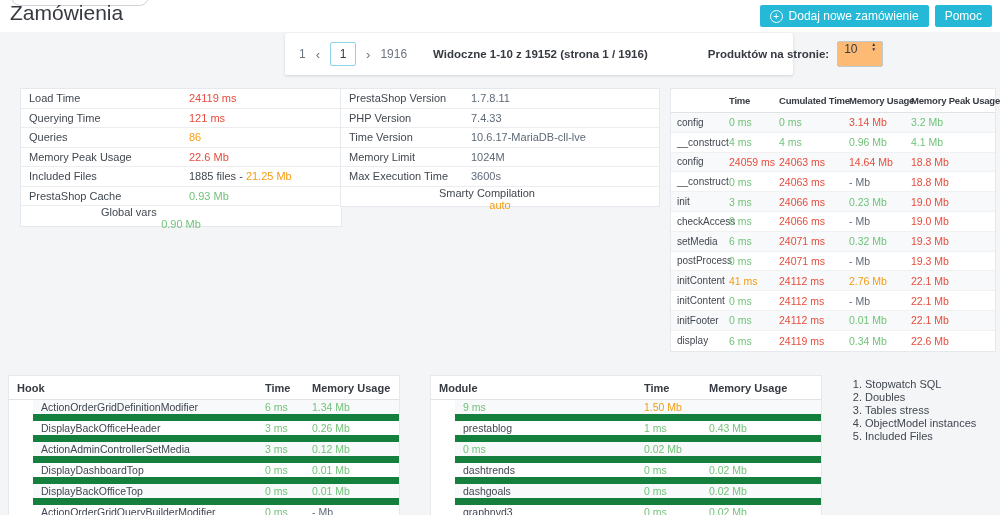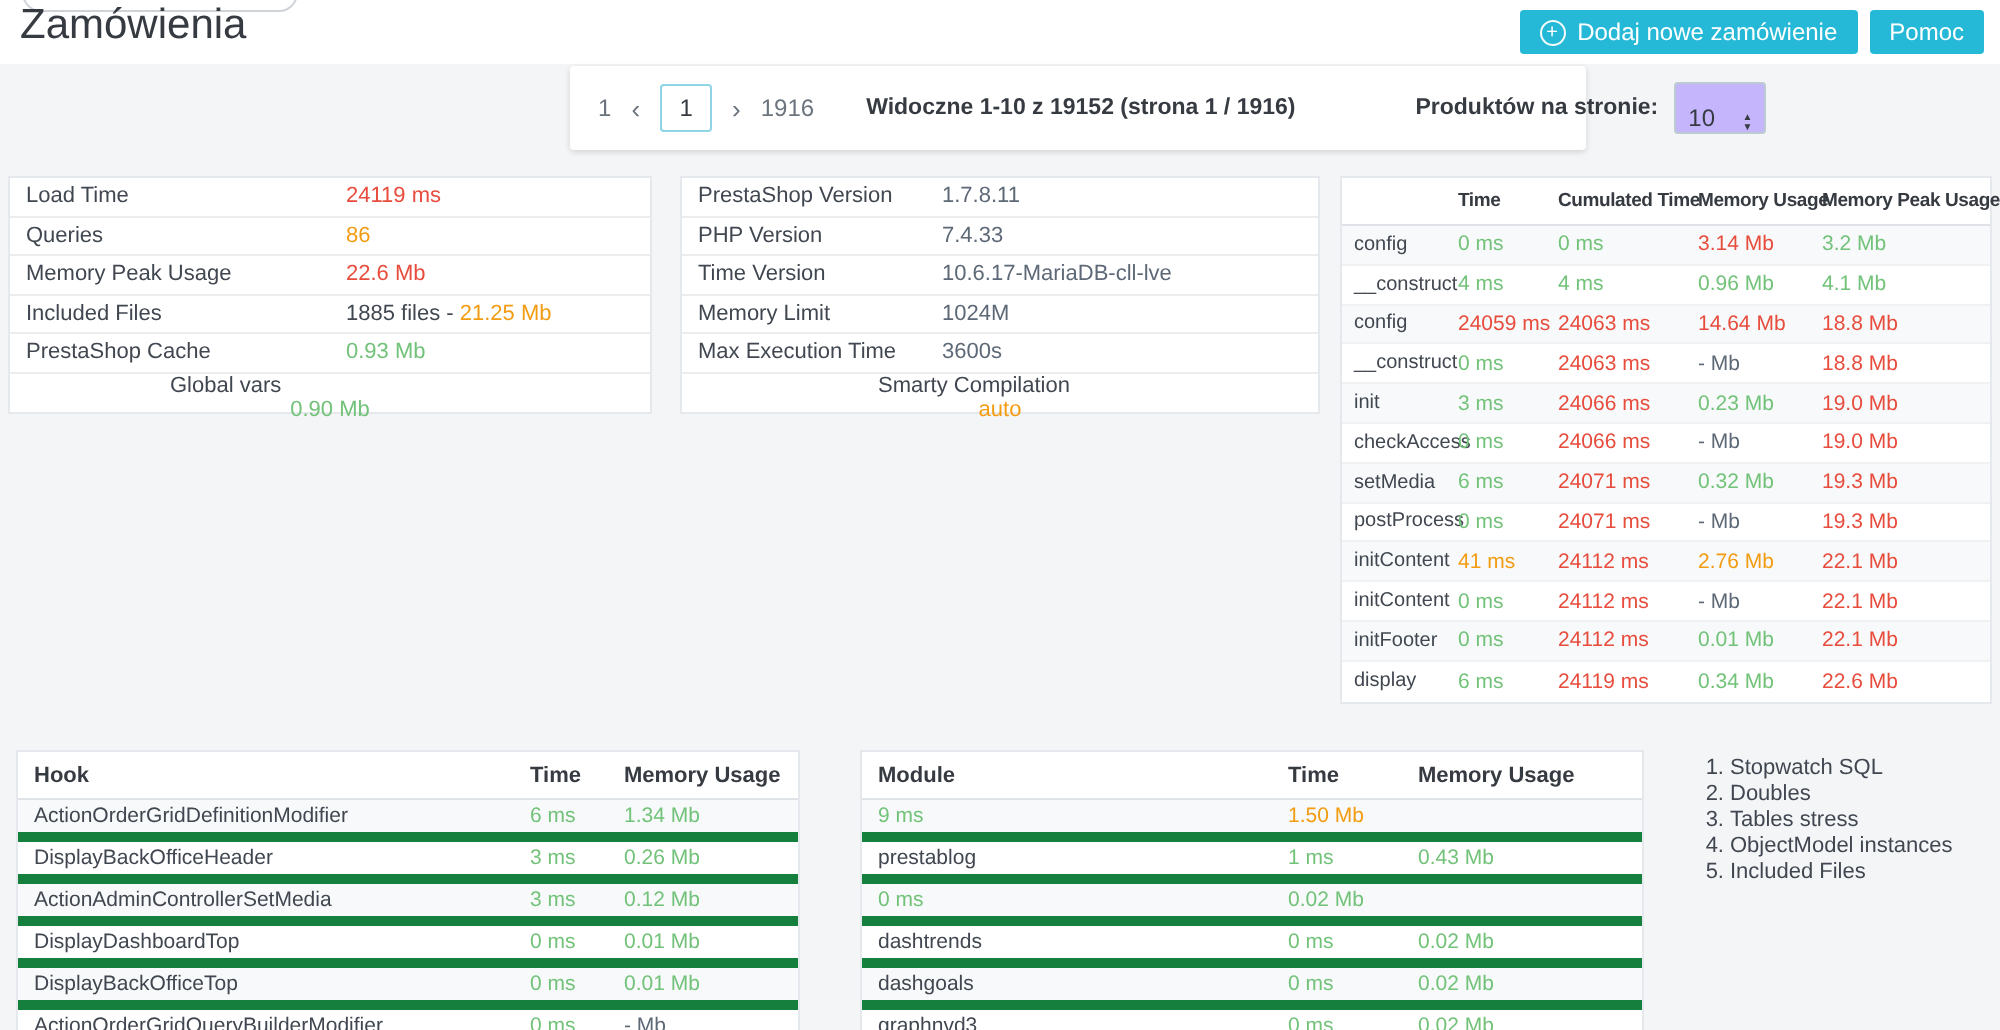--- a/index.html
+++ b/index.html
@@ -27,28 +27,28 @@
 
   .pagination-card { position:absolute; left:285px; top:33px; width:508px; height:42px; background:#fff;
     border-radius:2px; box-shadow:0 1px 3px rgba(0,0,0,.14); display:flex; align-items:center;
     padding:0 14px; font-size:12px; color:#6c757d; gap:8px; }
   .page-edge { color:#6c757d; }
   .chev { color:#6c757d; font-size:13px; cursor:pointer; padding:0 2px; }
   .page-input { width:26px; height:24px; border:1px solid #8fd4e6; background:#fff; color:#363a41;
     text-align:center; font-size:12px; border-radius:2px; font-family:"Liberation Sans", sans-serif; }
   .visible-text { color:#363a41; font-weight:bold; font-size:11.5px; margin-left:18px; white-space:nowrap; }
   .perpage-label { color:#363a41; font-weight:bold; font-size:11.5px; margin-left:12px; white-space:nowrap;padding-left:40px; }
-  .perpage-select { border:1px solid #bfc9d0; height:26px; min-width:46px; display:flex; align-items:flex-end;
-    justify-content:space-between; gap:6px; padding:0 6px; background:#c4b5fd; color:#363a41; font-size:12px;
+  .perpage-select { border:1px solid #bfc9d0; height:26px; min-width:46px; display:flex; align-items:flex-start;
+    justify-content:space-between; gap:6px; padding:0 6px; background:#fdba74; color:#363a41; font-size:12px;
     border-radius:2px; cursor:pointer; }
   .spinner-icon { display:flex; flex-direction:column; font-size:5px; line-height:4.5px; color:#363a41; }
 
   .panel { position:absolute; background:#fff; border:1px solid #e5e8ec; font-size:11px; color:#414750; }
 
-  #panel-left { left:4px; top:88px; width:322px; }
+  #panel-left { left:20px; top:88px; width:322px; }
   #panel-mid  { left:340px; top:88px; width:320px; }
   .kv-row { display:flex; align-items:center; height:19.5px; padding:0 8px; border-bottom:1px solid #ededf0; }
   .kv-row:last-of-type { border-bottom:none;flex-direction:column; }
   #panel-left .kv-label { width:160px; flex:none; }
   #panel-mid  .kv-label { width:122px; flex:none; }
   .kv-value { white-space:nowrap; }
 
   #panel-timeline { left:670px; top:88px; width:326px; }
   .tl-row { display:grid; grid-template-columns:56px 50px 70px 62px 86px; align-items:center; }
   .tl-head { border-bottom:1px solid #dfe3e8; height:24px; }
@@ -58,21 +58,21 @@
   .tl-body > div:last-of-type { border-bottom:none; }
   .tl-c { font-size:10.5px; white-space:nowrap; padding:0 2px; }
   .tl-name { font-size:10px; padding-left:6px; color:#414750; }
 
   #panel-hooks   { left:8px;   top:375px; width:392px; }
   #panel-modules { left:430px; top:375px; width:392px; }
   .hooks-grid { display:grid; grid-template-columns:1fr 47px 95px; align-items:center; }
   .mods-grid  { display:grid; grid-template-columns:1fr 65px 120px; align-items:center; }
   .bt-head { height:24px; border-bottom:1px solid #dfe3e8; font-weight:bold; color:#363a41; font-size:11px; }
   .bt-head span { padding:0 8px; white-space:nowrap; }
-  .bt-body > div { height:21px; border-bottom:5px solid #15803d; }
+  .bt-body > div { height:21px; border-bottom:7px solid #15803d;margin-left:24px; }
   .bt-body > div:nth-of-type(odd) { background:#f7f9fa; }
   .bt-c { font-size:10.5px; white-space:nowrap; padding:0 8px; overflow:hidden; }
 
   #jump-list { position:absolute; left:850px; top:378px; font-size:11px; color:#414750; }
   .jump-item { line-height:13px; cursor:pointer; white-space:nowrap; }
   .jump-num { display:inline-block; min-width:12px; text-align:right; margin-right:3px; }
 </style>
 </head>
 <body>
 
@@ -107,20 +107,24 @@
   </div>
 </div>
 
 <div class="panel" id="panel-left">
 
     <div class="kv-row">
       <span class="kv-label">Load Time</span>
       <span class="kv-value"><span></span><span class="c-danger">24119 ms</span></span>
     </div>
 
+    <div class="kv-row">
+      <span class="kv-label">Querying Time</span>
+      <span class="kv-value"><span></span><span class="c-danger">121 ms</span></span>
+    </div>
 
     <div class="kv-row">
       <span class="kv-label">Queries</span>
       <span class="kv-value"><span></span><span class="c-warning">86</span></span>
     </div>
 
     <div class="kv-row">
       <span class="kv-label">Memory Peak Usage</span>
       <span class="kv-value"><span></span><span class="c-danger">22.6 Mb</span></span>
     </div>

